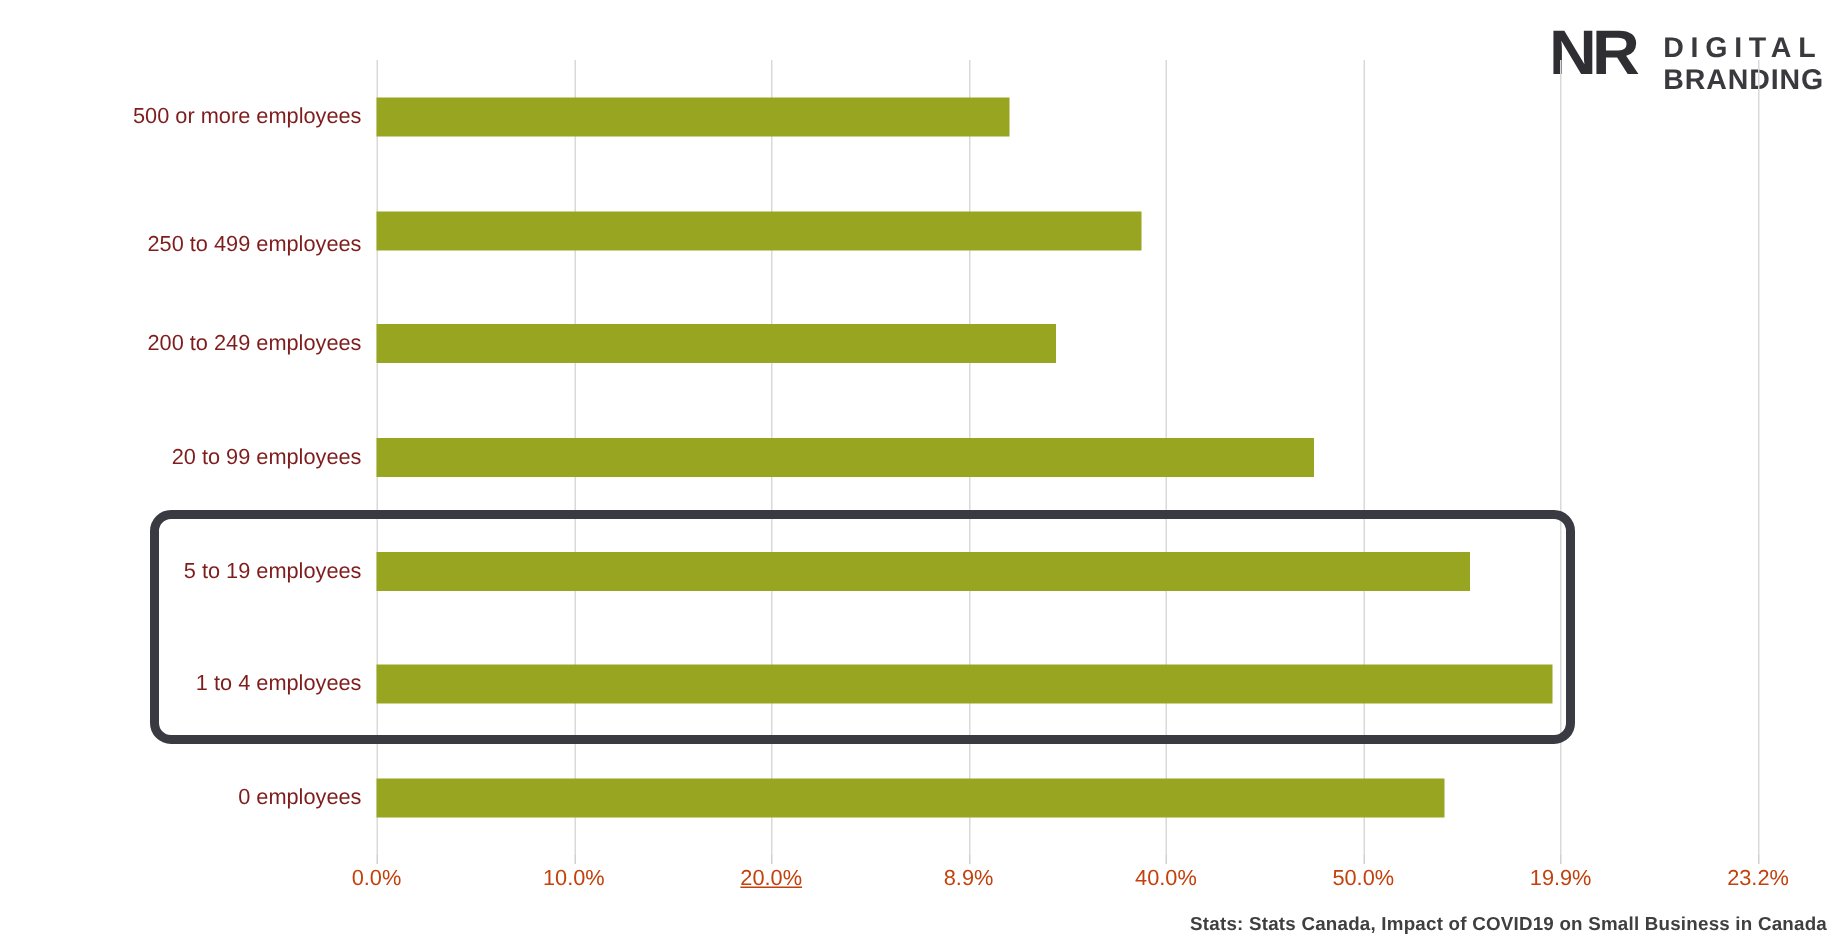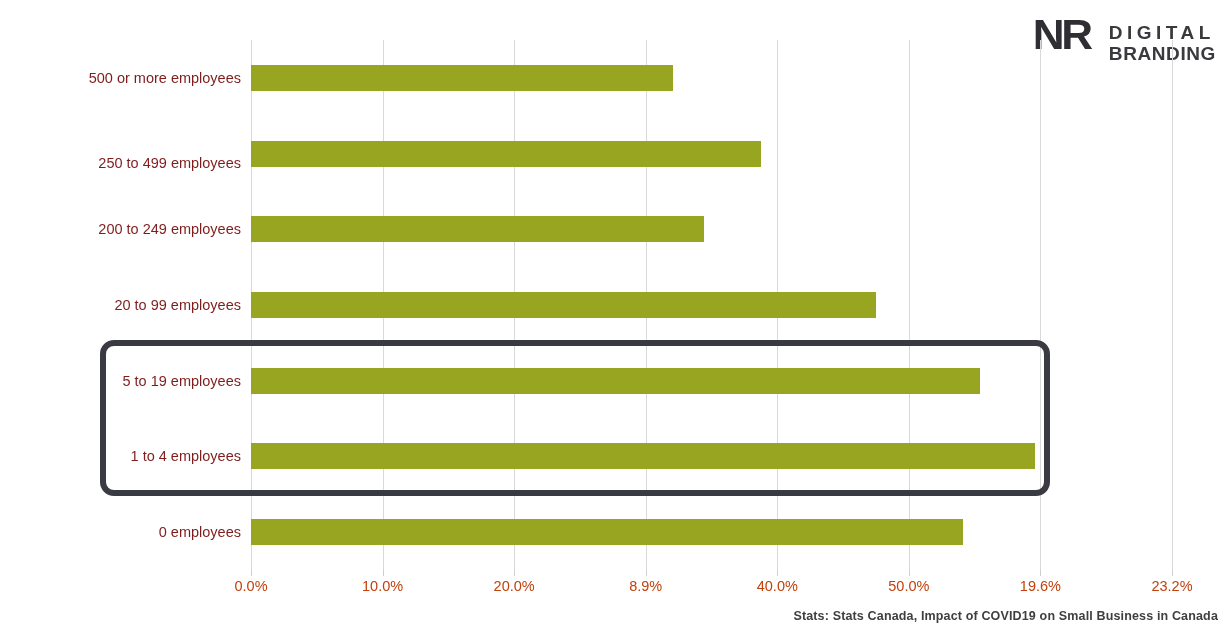--- a/index.html
+++ b/index.html
@@ -157,29 +157,29 @@
       <div class="bar-row" style="top: 454.286px; height: 75.7143px;">
         <div class="bar" title="0 employees: 54.1%" style="width: 711.801px; background: rgb(151, 165, 33);"></div>
       </div>
     </div>
   <div id="axis-ticks">
       <div class="tick-mark" style="left: 251px;"></div>
       <div class="tick-label" style="left: 251px;">0.0%</div>
       <div class="tick-mark" style="left: 382.571px;"></div>
       <div class="tick-label" style="left: 382.571px;">10.0%</div>
       <div class="tick-mark" style="left: 514.143px;"></div>
-      <div class="tick-label" style="left: 514.143px;">20.0%</div>
+      <div class="tick-label" style="left: 514.143px; text-decoration: underline;">20.0%</div>
       <div class="tick-mark" style="left: 645.714px;"></div>
       <div class="tick-label" style="left: 645.714px;">8.9%</div>
       <div class="tick-mark" style="left: 777.286px;"></div>
       <div class="tick-label" style="left: 777.286px;">40.0%</div>
       <div class="tick-mark" style="left: 908.857px;"></div>
       <div class="tick-label" style="left: 908.857px;">50.0%</div>
       <div class="tick-mark" style="left: 1040.43px;"></div>
-      <div class="tick-label" style="left: 1040.43px;">19.6%</div>
+      <div class="tick-label" style="left: 1040.43px;">19.9%</div>
       <div class="tick-mark" style="left: 1172px;"></div>
       <div class="tick-label" style="left: 1172px;">23.2%</div>
     </div>
   <div id="cat-labels">
       <div class="cat-label" style="top: 69.8571px; right: 989px;">500 or more employees</div>
       <div class="cat-label" style="top: 155px; right: 989px;">250 to 499 employees</div>
       <div class="cat-label" style="top: 221.286px; right: 989px;">200 to 249 employees</div>
       <div class="cat-label" style="top: 297px; right: 989px;">20 to 99 employees</div>
       <div class="cat-label" style="top: 372.714px; right: 989px;">5 to 19 employees</div>
       <div class="cat-label" style="top: 448.429px; right: 989px;">1 to 4 employees</div>

